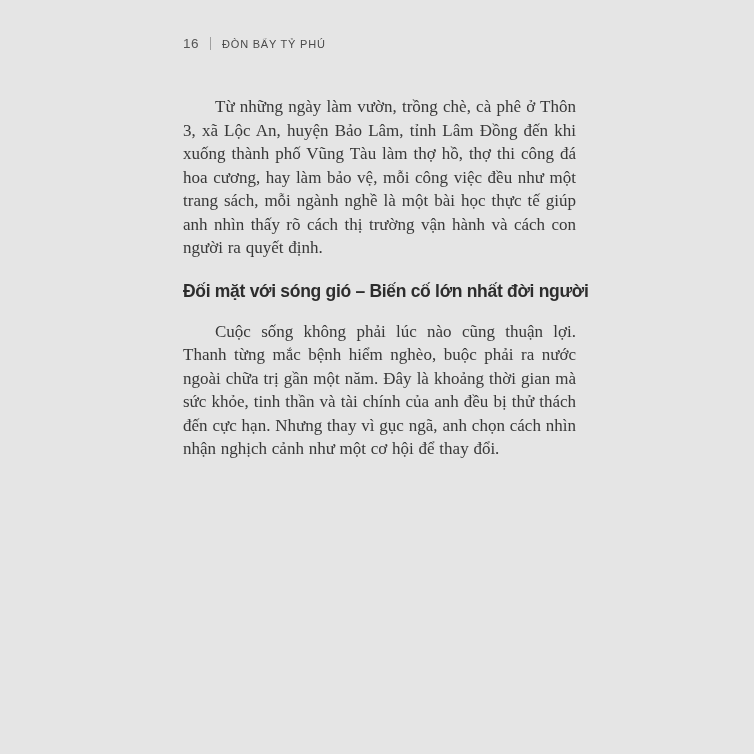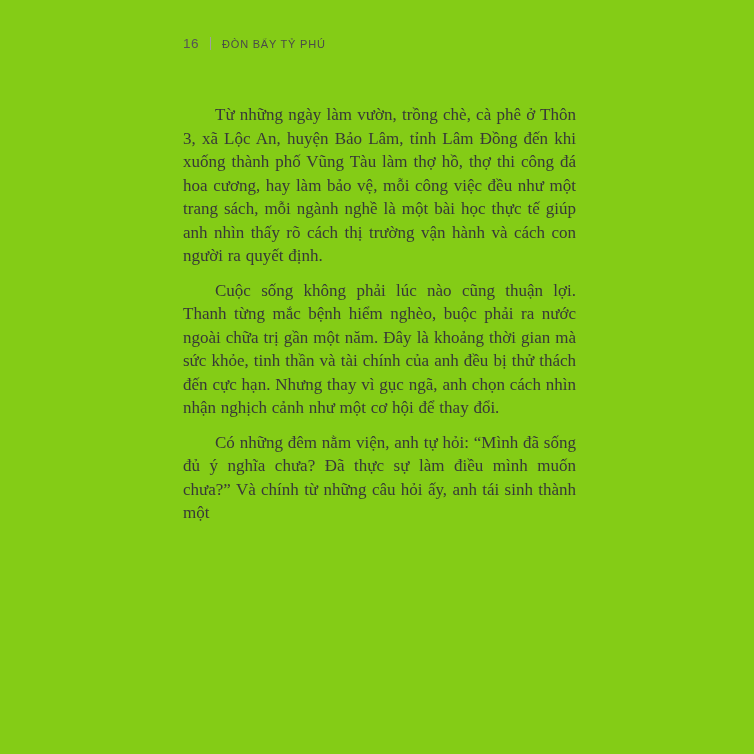--- a/index.html
+++ b/index.html
@@ -2,21 +2,21 @@
 <html lang="vi"><head>
 <meta charset="utf-8">
 <style>
   * { margin: 0; padding: 0; box-sizing: border-box; }
   html, body { background: #ffffff; }
 
   .page {
     position: relative;
     width: 754px;
     height: 754px;
-    background: #84cc16;
+    background: #e5e5e5;
     overflow: hidden;
     font-family: "Liberation Serif", "DejaVu Serif", serif;
   }
 
   
   .running-head {
     position: absolute;
     top: 36px;
     left: 183px;
     display: flex;
@@ -37,21 +37,21 @@
   .head-title {
     font-size: 11px;
     font-weight: 400;
     color: #4a4a4a;
     letter-spacing: 0.8px;
   }
 
   
   .body-col {
     position: absolute;
-    top: 103px;
+    top: 95px;
     left: 183px;
     width: 393px;
   }
   .body-col p {
     font-size: 17px;
     line-height: 23.5px;
     color: #383838;
     text-align: justify;
     text-indent: 32px;
     margin: 0 0 11px 0;
@@ -79,17 +79,17 @@
 
   <header class="running-head">
     <span class="page-num">16</span>
     <span class="head-divider"></span>
     <span class="head-title">ĐÒN BẨY TỶ PHÚ</span>
   </header>
 
   <main class="body-col">
 
   <p>Từ những ngày làm vườn, trồng chè, cà phê ở Thôn 3, xã Lộc An, huyện Bảo Lâm, tỉnh Lâm Đồng đến khi xuống thành phố Vũng Tàu làm thợ hồ, thợ thi công đá hoa cương, hay làm bảo vệ, mỗi công việc đều như một trang sách, mỗi ngành nghề là một bài học thực tế giúp anh nhìn thấy rõ cách thị trường vận hành và cách con người ra quyết định.</p>
+      <h2>Đối mặt với sóng gió – Biến cố lớn nhất đời người</h2>
       <p>Cuộc sống không phải lúc nào cũng thuận lợi. Thanh từng mắc bệnh hiểm nghèo, buộc phải ra nước ngoài chữa trị gần một năm. Đây là khoảng thời gian mà sức khỏe, tinh thần và tài chính của anh đều bị thử thách đến cực hạn. Nhưng thay vì gục ngã, anh chọn cách nhìn nhận nghịch cảnh như một cơ hội để thay đổi.</p>
-      <p class="continued">Có những đêm nằm viện, anh tự hỏi: “Mình đã sống đủ ý nghĩa chưa? Đã thực sự làm điều mình muốn chưa?” Và chính từ những câu hỏi ấy, anh tái sinh thành một</p>
     </main>
 
 </div>
 
 </body></html>

